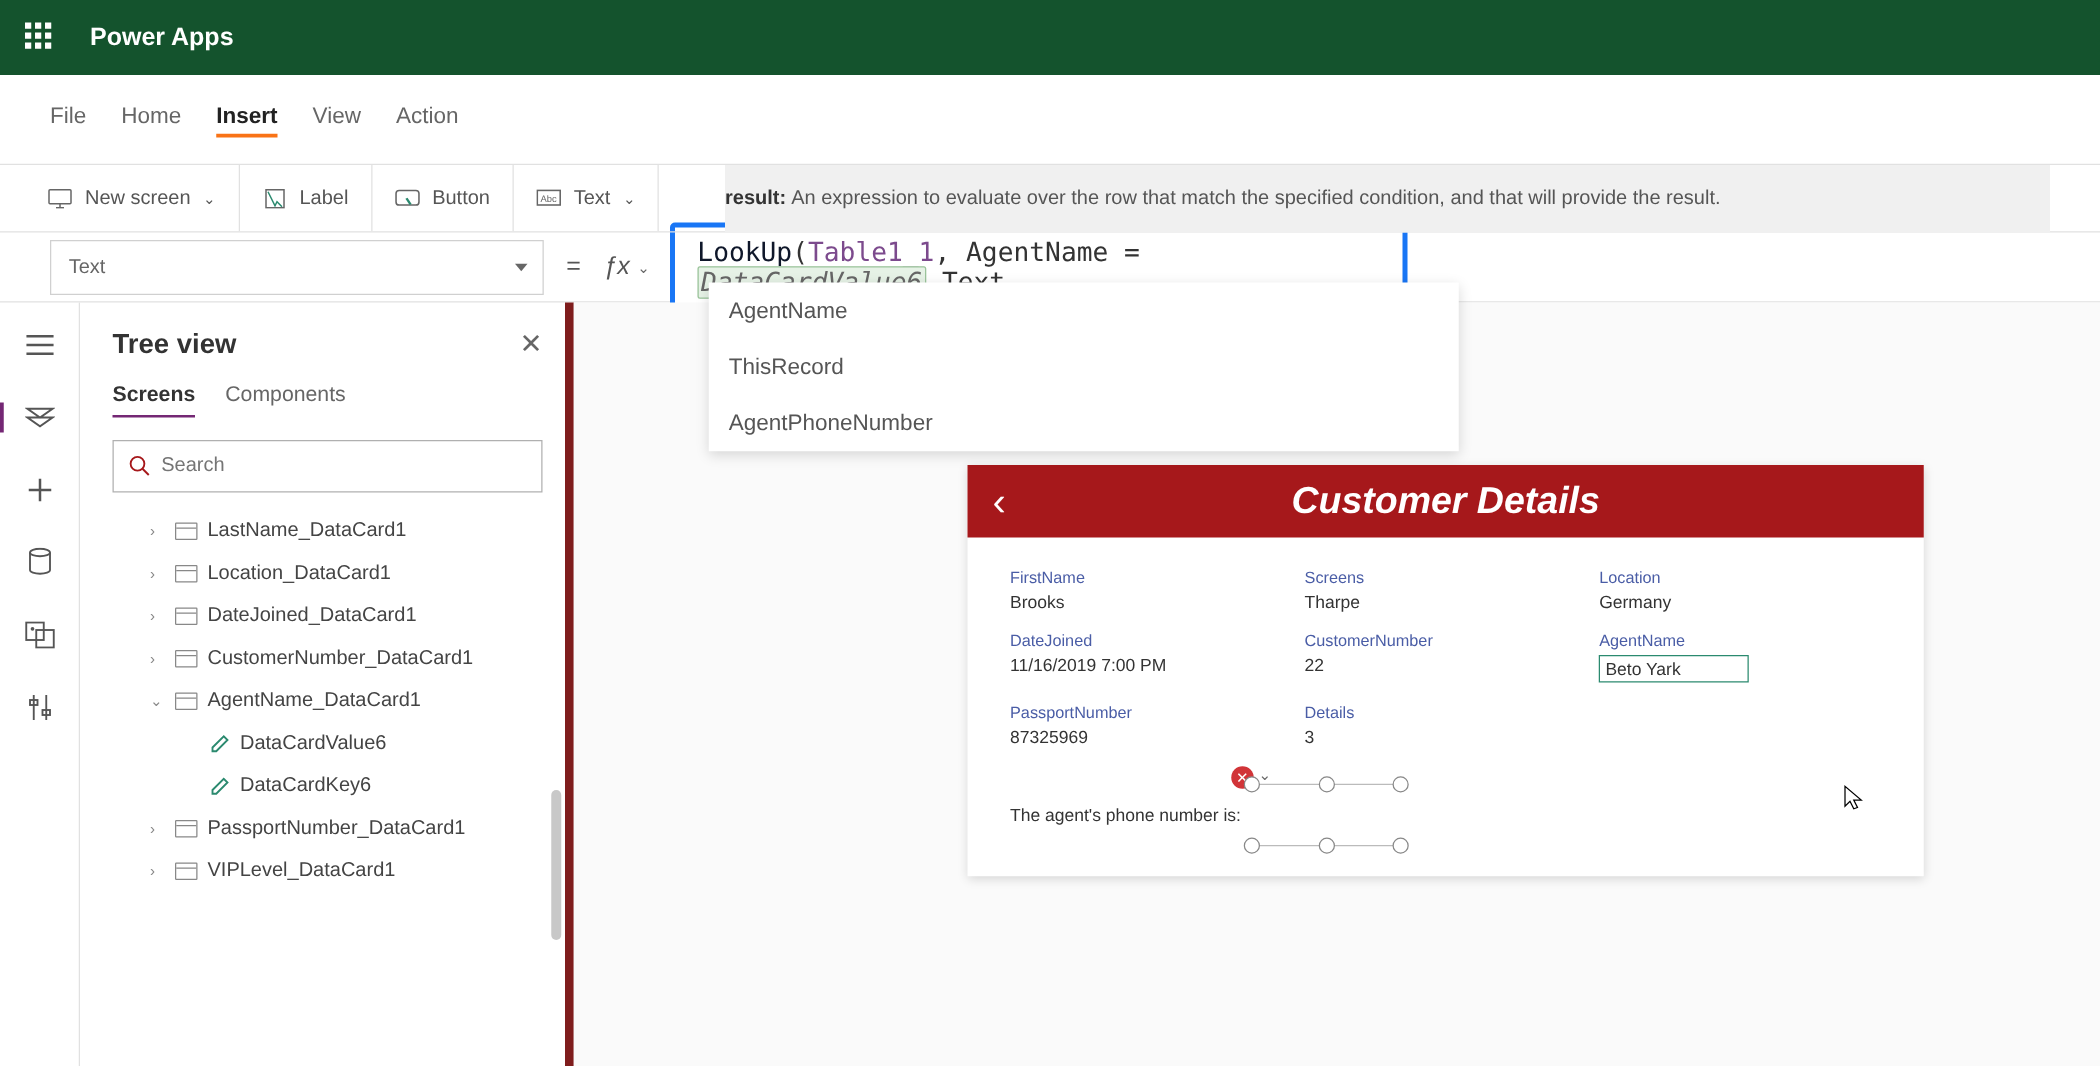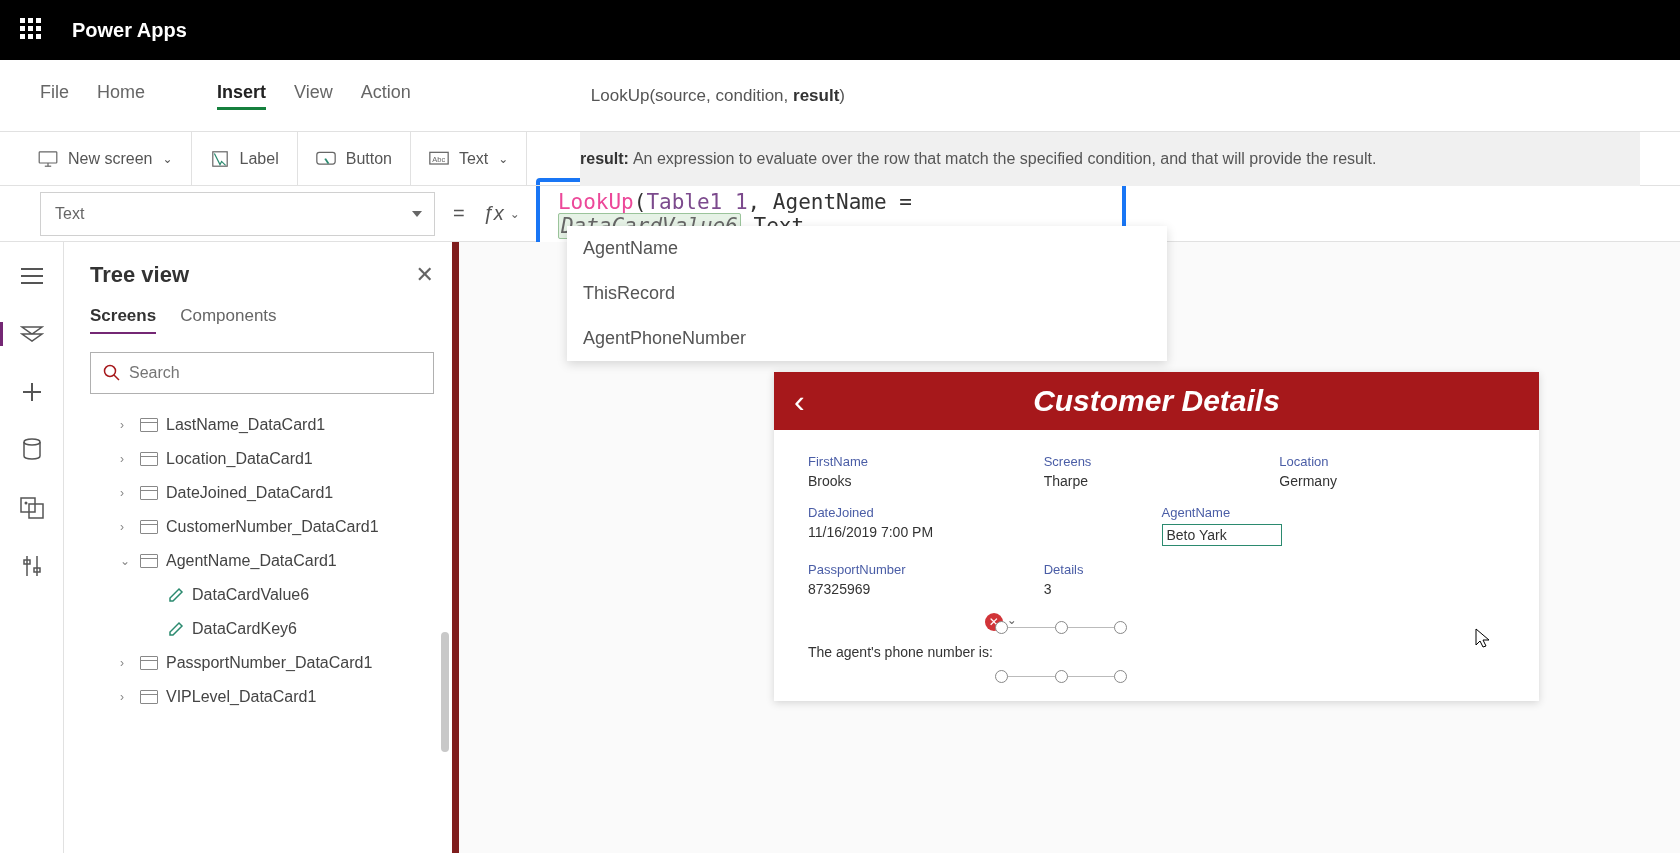--- a/index.html
+++ b/index.html
@@ -1,44 +1,44 @@
 <!DOCTYPE html>
 <html><head>
 <meta charset="utf-8">
 <style>
   * { box-sizing: border-box; margin: 0; padding: 0; }
   body { font-family: "Segoe UI", Arial, sans-serif; font-size: 14px; color: #333; background: #fff; overflow: hidden; }
   
-  .titlebar { background: #000000; height: 60px; display: flex; align-items: center; padding: 0 20px; color: #fff; }
+  .titlebar { background: #14532d; height: 60px; display: flex; align-items: center; padding: 0 20px; color: #fff; }
   .waffle { width: 24px; height: 24px; display: grid; grid-template-columns: repeat(3, 5px); grid-template-rows: repeat(3, 5px); gap: 3px; margin-right: 28px; cursor: pointer; }
   .waffle span { background: #fff; width: 5px; height: 5px; }
   .app-title { font-size: 20px; font-weight: 600; }
   
   .menubar { height: 72px; display: flex; align-items: center; padding: 0 40px; border-bottom: 1px solid #e1e1e1; }
   .menu-left { display: flex; gap: 28px; }
   .menu-item { font-size: 18px; color: #666; cursor: pointer; padding-bottom: 4px; }
-  .menu-item.active { color: #222; font-weight: 600; border-bottom: 3px solid #15803d; margin-left: 44px; }
+  .menu-item.active { color: #222; font-weight: 600; border-bottom: 3px solid #f97316; }
   .func-signature { margin-left: auto; padding-left: 180px; font-size: 17px; color: #555; flex: 1; }
   .func-signature b { font-weight: 700; color: #333; }
   
   .toolbar-row { height: 54px; display: flex; align-items: center; border-bottom: 1px solid #e1e1e1; position: relative; }
   .tool-seg { display: flex; align-items: center; gap: 10px; padding: 0 18px; height: 100%; border-right: 1px solid #e1e1e1; color: #555; font-size: 16px; cursor: pointer; }
   .tool-seg:first-child { padding-left: 38px; }
   .tool-icon { width: 20px; height: 16px; display: inline-block; }
   .help-text { position: absolute; left: 580px; top: 0; right: 40px; height: 54px; display: flex; align-items: center; font-size: 16px; color: #555; background: #f0f0f0; padding-left: 0; }
   .help-text b { color: #333; font-weight: 700; margin-right: 4px; }
   
   .formula-row { height: 56px; display: flex; align-items: center; border-bottom: 1px solid #e1e1e1; }
   .prop-select { margin-left: 40px; width: 395px; height: 44px; border: 1px solid #d0d0d0; display: flex; align-items: center; padding: 0 14px; font-size: 16px; color: #666; cursor: pointer; position: relative; }
   .prop-select::after { content: ""; position: absolute; right: 12px; width: 0; height: 0; border-left: 5px solid transparent; border-right: 5px solid transparent; border-top: 6px solid #666; }
   .equals { margin: 0 18px; font-size: 20px; color: #555; }
   .fx { font-style: italic; font-size: 20px; color: #555; margin-right: 6px; }
   .fx-chevron { font-size: 12px; color: #666; margin-right: 16px; }
   .formula-box { border: 4px solid #1976f5; border-radius: 4px; padding: 8px 18px; font-family: Consolas, monospace; font-size: 21px; width: 590px; background: #fff; }
-  .fn-name { color: #ec4899; }
+  .fn-name { color: #0f172a; }
   .paren { color: #333; }
   .tbl { color: #7c4a8d; border-bottom: 2px wavy #c00; }
   .argname { color: #333; }
   .dcv { color: #666; font-style: italic; background: #e6f2e6; border: 1px solid #9bc49b; padding: 0 2px; border-radius: 2px; }
   
   .intellisense { position: absolute; left: 567px; top: 226px; width: 600px; background: #fff; box-shadow: 0 3px 10px rgba(0,0,0,0.15); z-index: 50; }
   .intel-item { padding: 12px 16px; font-size: 18px; color: #555; cursor: pointer; }
   
   .workspace { display: flex; height: calc(100vh - 226px); position: relative; }
   
@@ -110,23 +110,20 @@
 </div>
 
 <div class="menubar">
   <div class="menu-left">
     <div class="menu-item">File</div>
     <div class="menu-item">Home</div>
     <div class="menu-item active">Insert</div>
     <div class="menu-item">View</div>
     <div class="menu-item">Action</div>
   </div>
-  <div class="func-signature">
-    <span>LookUp(source, condition, </span><b>result</b><span>)</span>
-  </div>
 </div>
 
 <div class="toolbar-row">
   <div class="tool-seg">
     <svg class="tool-icon" viewBox="0 0 24 20">
         <rect x="1" y="1" width="22" height="14" rx="1" fill="none" stroke="#666" stroke-width="1.5"></rect>
         <line x1="8" y1="19" x2="16" y2="19" stroke="#666" stroke-width="1.5"></line>
         <line x1="12" y1="15" x2="12" y2="19" stroke="#666" stroke-width="1.5"></line>
       </svg>
     <span>New screen</span>
@@ -308,20 +305,24 @@
             </div>
             <div class="fld">
               <div class="fld-label">Location</div>
               <div class="fld-value">Germany</div>
             </div>
           </div>
           <div class="fld-row">
             <div class="fld">
               <div class="fld-label">DateJoined</div>
               <div class="fld-value">11/16/2019 7:00 PM</div>
+            </div>
+            <div class="fld">
+              <div class="fld-label">CustomerNumber</div>
+              <div class="fld-value">22</div>
             </div>
             <div class="fld selected"><div class="fld-label">AgentName</div><div class="fld-value">Beto Yark</div></div>
           </div>
           <div class="fld-row">
             <div class="fld">
               <div class="fld-label">PassportNumber</div>
               <div class="fld-value">87325969</div>
             </div>
             <div class="fld">
               <div class="fld-label">Details</div>

